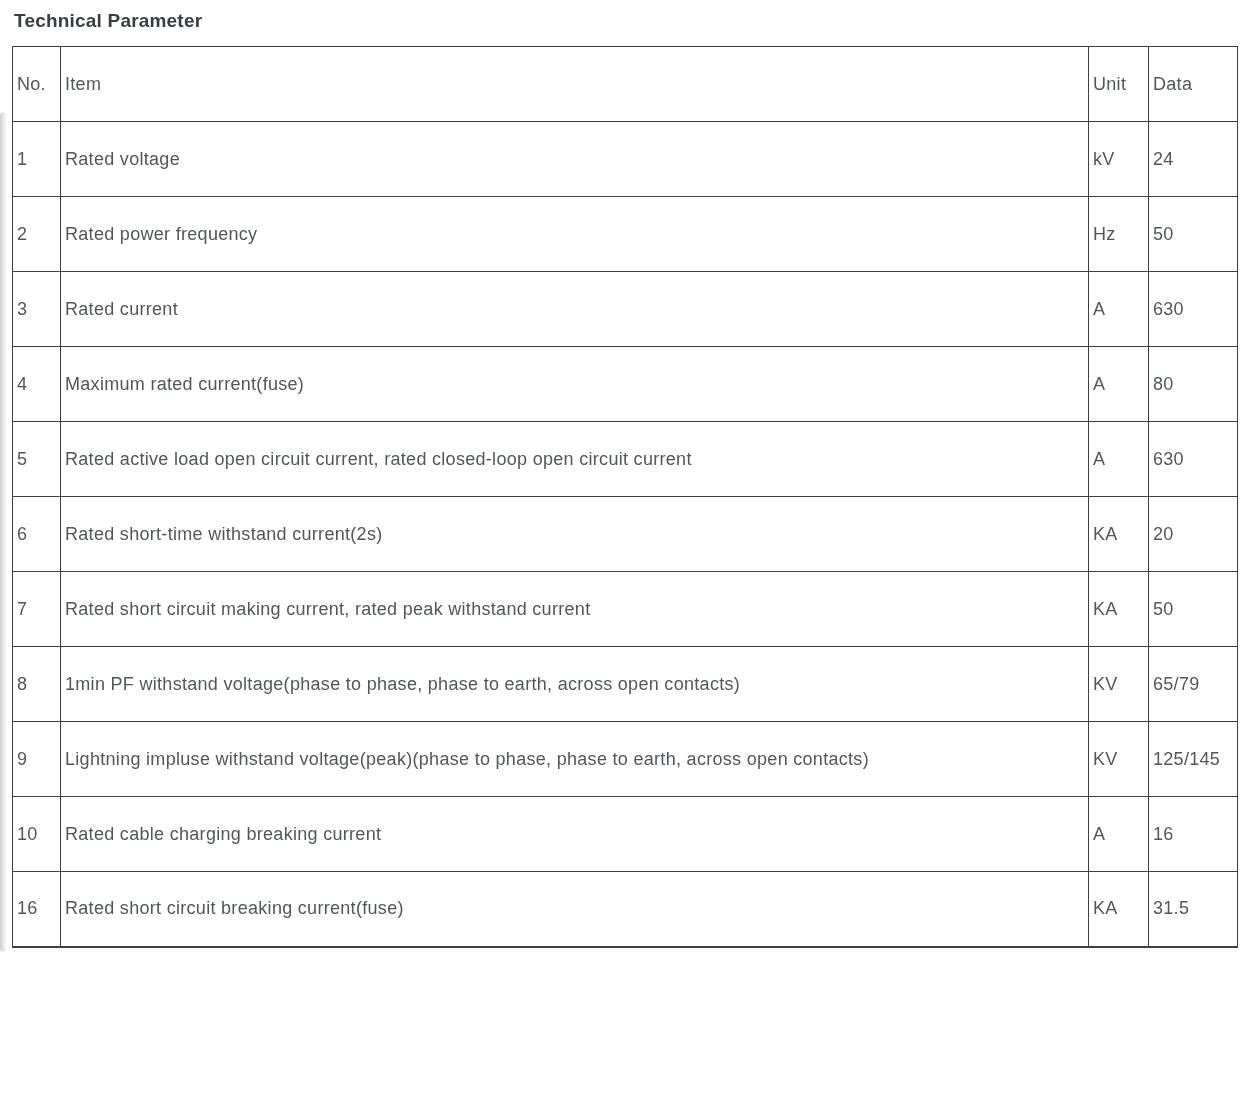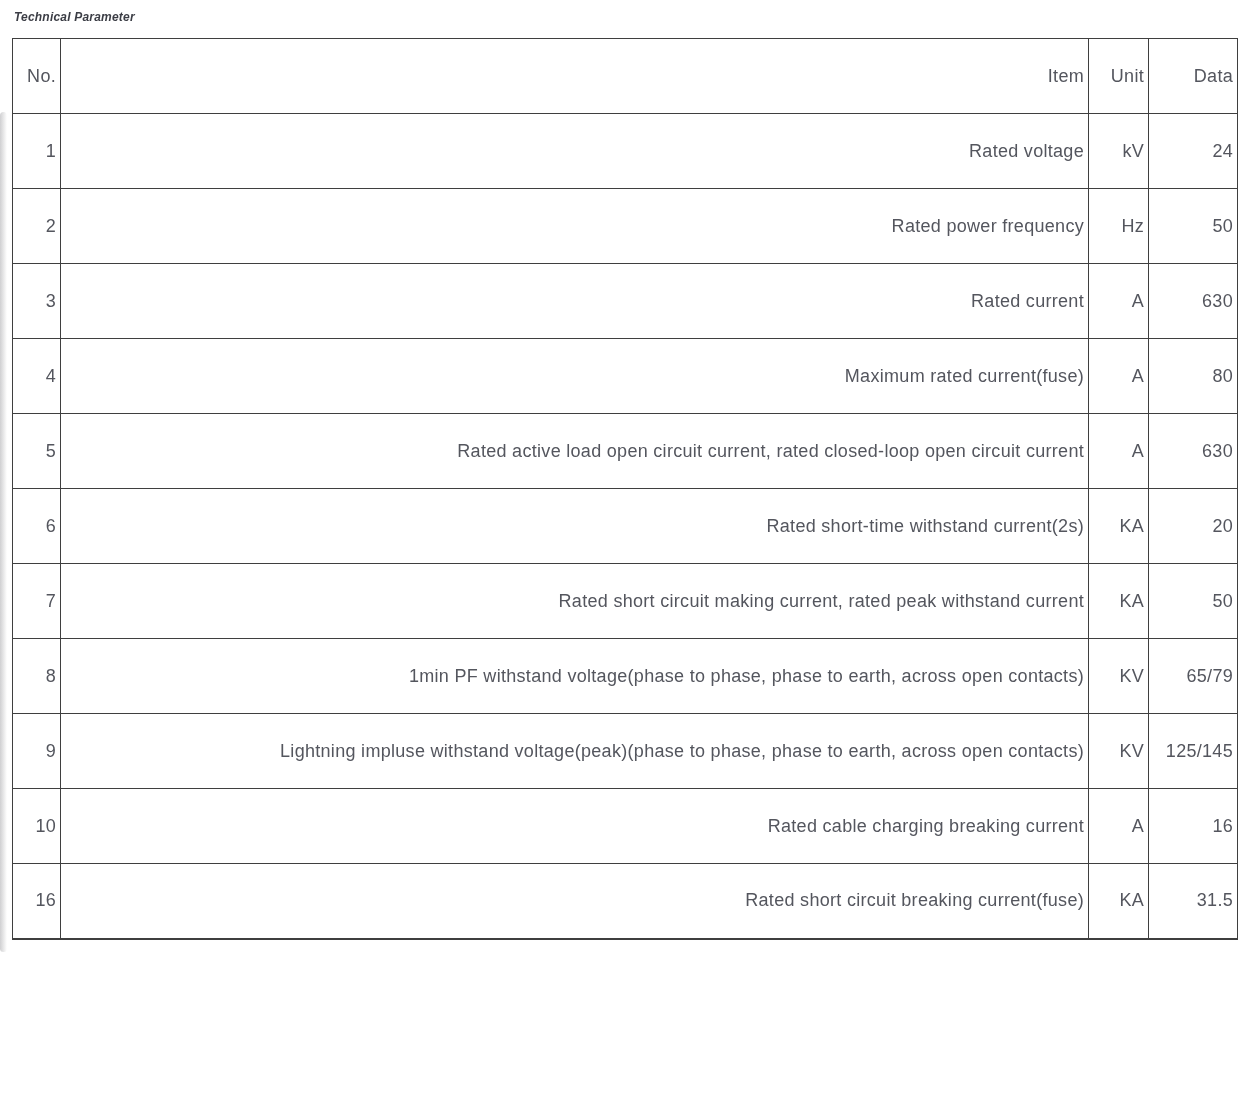--- a/index.html
+++ b/index.html
@@ -13,25 +13,24 @@
     width:1251px;
     height:1108px;
     background:#ffffff;
     font-family:"Liberation Sans", sans-serif;
     color:var(--text-color);
     position:relative;
     overflow:hidden;
   }
   .page-title{
     margin:10px 0 8px 14px;
-    font-size:12px;
+    font-size:19px;
     font-weight:bold;
     color:var(--title-color);
     letter-spacing:0.2px;
-    font-style:italic;
   }
   .left-edge-shadow{
     position:absolute;
     left:0;
     top:112px;
     width:7px;
     height:840px;
     background:linear-gradient(to right, rgba(130,130,135,0.38), rgba(255,255,255,0));
     border-radius:5px;
     pointer-events:none;
@@ -39,21 +38,21 @@
   table.param-table{
     margin:14px 0 0 12px;
     border-collapse:collapse;
     table-layout:fixed;
     width:1225px;
     background:#ffffff;
   }
   table.param-table th,
   table.param-table td{
     border:1px solid var(--border-color);
-    text-align:right;
+    text-align:left;
     vertical-align:middle;
     font-size:18px;
     font-weight:normal;
     color:var(--text-color);
     letter-spacing:0.3px;
     padding:0 4px;
     overflow:hidden;
   }
   table.param-table tr{height:75px;}
   table.param-table tr:last-child td{border-bottom-width:2px;}

